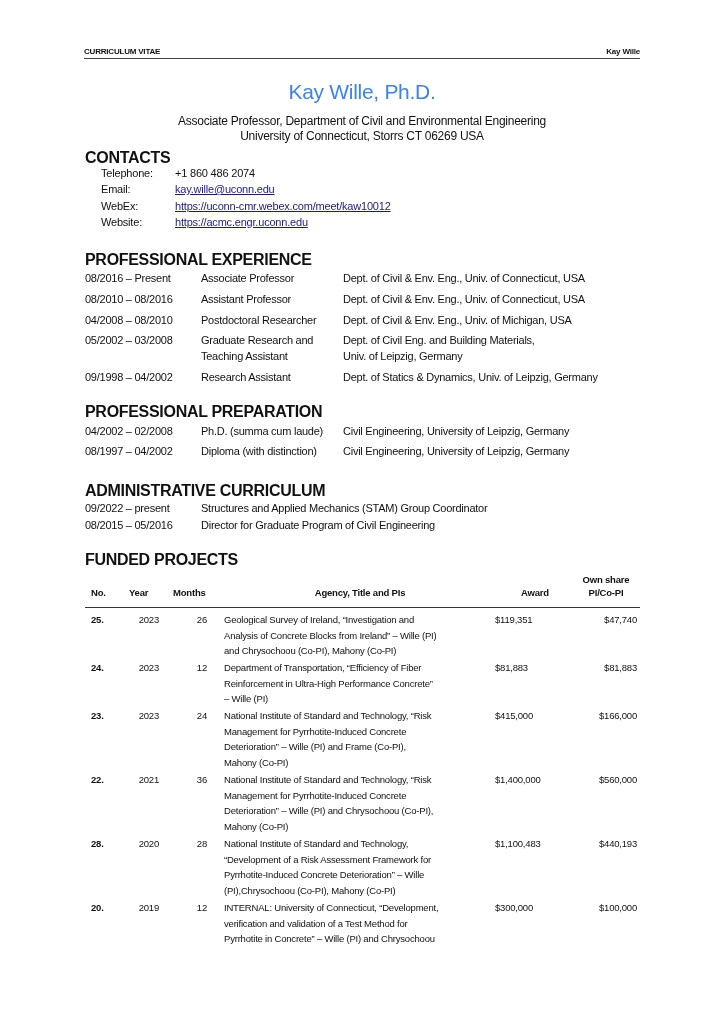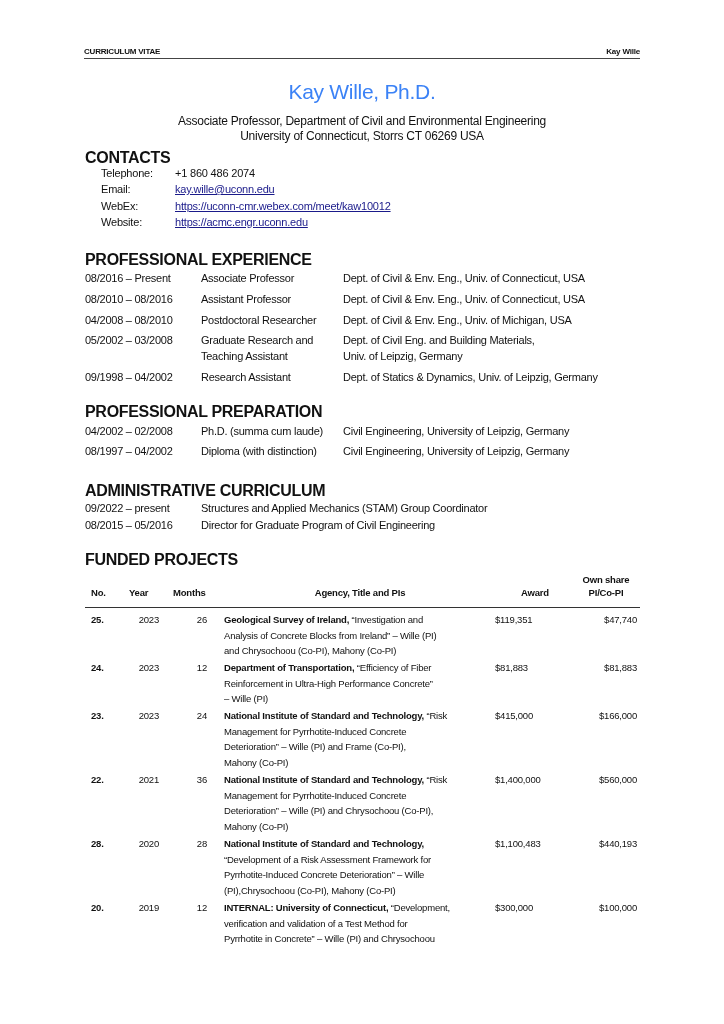--- a/index.html
+++ b/index.html
@@ -25,21 +25,21 @@
     .prep .c3 { left: 258px; }
     .admin .c2 { left: 116px; }
     .table-head { position: absolute; left: 85px; top: 572px; width: 555px; height: 36px; font-size: 9.5px; font-weight: bold; letter-spacing: -0.2px; }
     .th { position: absolute; text-align: center; line-height: 13px; }
     .table-rule { position: absolute; left: 85px; top: 607px; width: 555px; height: 1px; background: #333; }
     .proj { position: absolute; left: 85px; width: 555px; font-size: 9.5px; letter-spacing: -0.2px; line-height: 15.5px; }
     .proj .no { position: absolute; left: 6px; width: 24px; font-weight: bold; }
     .proj .yr { position: absolute; left: 44px; width: 30px; text-align: right; }
     .proj .mo { position: absolute; left: 102px; width: 20px; text-align: right; }
     .proj .desc { position: absolute; left: 139px; width: 280px; }
-    .proj .desc b { font-weight: bold; }
+    .proj .desc b { font-weight: normal; }
     .proj .award { position: absolute; left: 410px; width: 76px; text-align: left; }
     .proj .share { position: absolute; left: 486px; width: 66px; text-align: right; }
   </style>
 </head>
 <body>
 
 <div class="page">
 
   <div class="running-header">
     <span class="left">CURRICULUM VITAE</span>

